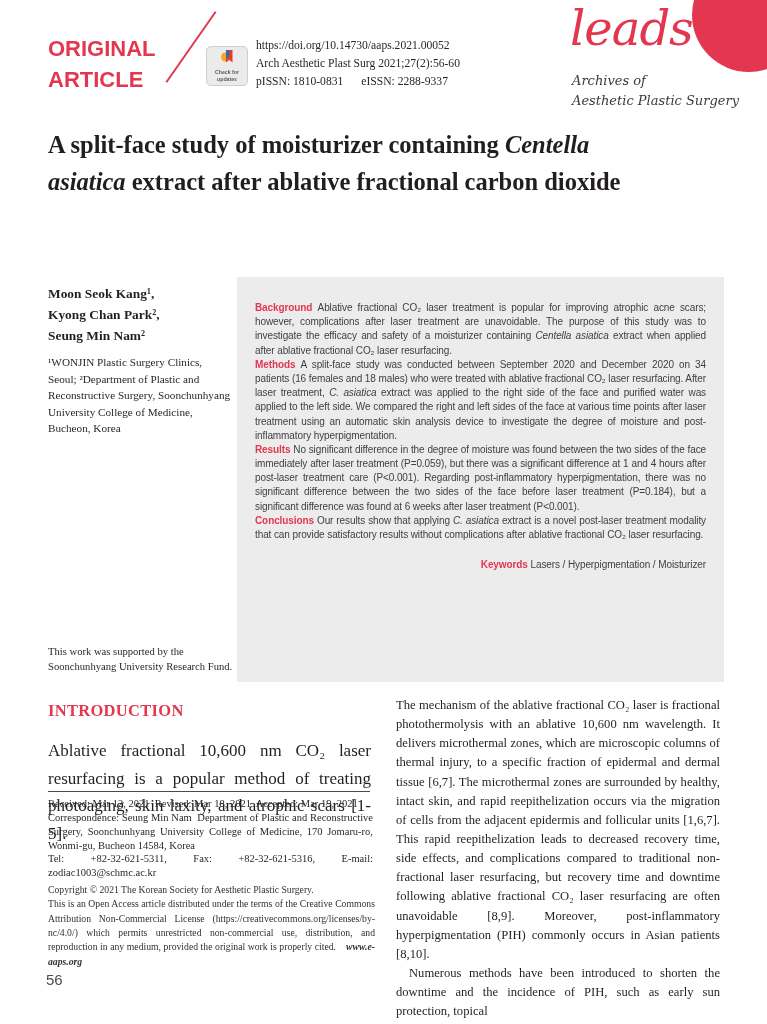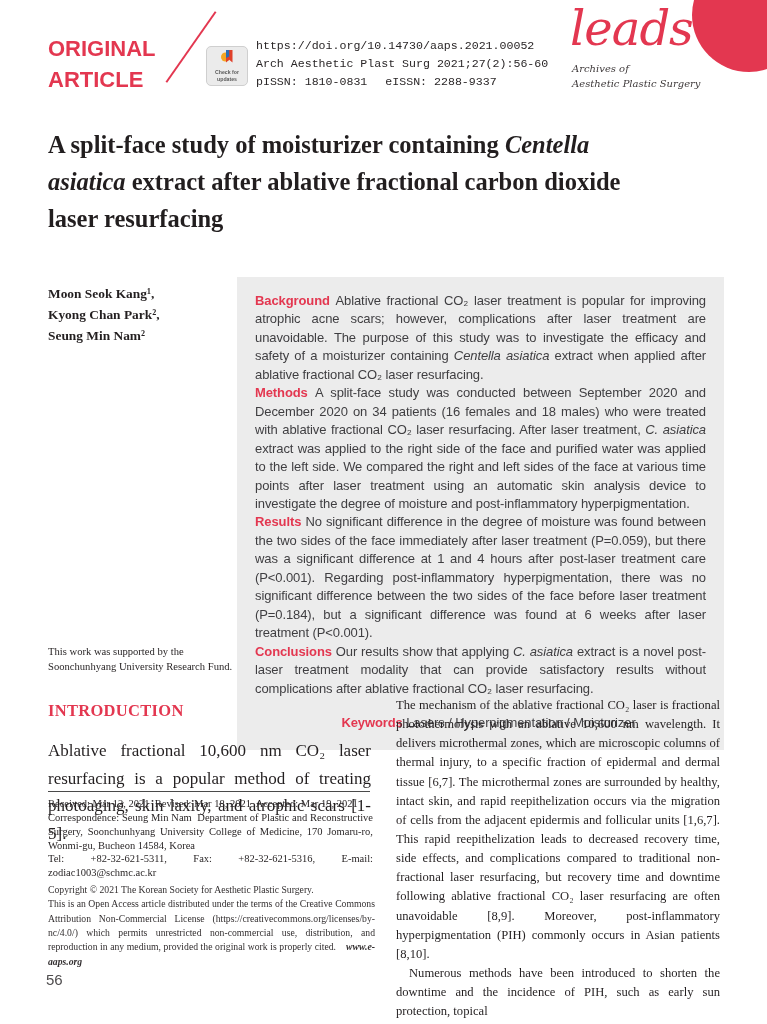--- a/index.html
+++ b/index.html
@@ -25,32 +25,32 @@
     background:#ebebeb;border:1px solid #cfcfcf;border-radius:5px;
     display:flex;flex-direction:column;align-items:center;justify-content:center;gap:1px;
     cursor:pointer;
   }
   .badge-text{
     font-family:"Liberation Sans","DejaVu Sans",sans-serif;
     font-size:5.2px;font-weight:600;color:#5a5a5a;text-align:center;line-height:1.3;
   }
   .cite-block{
     position:absolute;left:256px;top:37px;
-    font-size:11.6px;line-height:1.55;color:#2a2627;font-family:Liberation Mono, monospace;
+    font-size:11.6px;line-height:1.55;color:#2a2627;
   }
   .cite-block .doi{cursor:pointer;}
   .issn-row{display:flex;gap:18px;}
   .logo{position:absolute;left:570px;top:2px;}
   .logo-word{
     font-family:"DejaVu Serif",serif;font-style:italic;font-size:48px;
     color:#e33750;line-height:1.1;letter-spacing:-1px;
   }
   .logo-sub{
-    font-family:"DejaVu Serif",serif;font-style:italic;font-size:10px;
-    color:#3e393a;line-height:1.55;margin-top:6px;margin-left:2px;
+    font-family:"DejaVu Serif",serif;font-style:italic;font-size:13px;
+    color:#3e393a;line-height:1.55;margin-top:16px;margin-left:2px;
   }
   .corner-circle{
     position:absolute;left:692px;top:-42px;width:114px;height:114px;
     border-radius:50%;background:#e33750;
   }
 
   
   .article-title{
     position:absolute;left:48px;top:127px;margin:0;
     font-size:24.5px;font-weight:600;line-height:1.5;color:#221e1f;
@@ -64,28 +64,28 @@
     font-size:11.2px;line-height:1.48;color:#2a2627;
   }
   .funding{
     position:absolute;left:48px;top:644px;width:186px;
     font-size:10.6px;line-height:1.45;color:#2a2627;
   }
 
   
   .abstract-box{
     position:absolute;left:237px;top:277px;width:487px;min-height:405px;
-    background:#ececec;box-sizing:border-box;padding:15px 18px 18px 18px;
-    font-family:"Liberation Sans","DejaVu Sans",sans-serif;
-    font-size:13px;line-height:1.42;letter-spacing:-0.1px;color:#3f3e41;
+    background:#ececec;box-sizing:border-box;padding:24px 18px 18px 18px;
+    font-family:"Liberation Sans","DejaVu Sans",sans-serif;
+    font-size:10px;line-height:1.42;letter-spacing:-0.1px;color:#3f3e41;
     text-align:justify;
   }
   .abs-p{margin:0;}
   .abs-label{color:#e33750;font-weight:700;}
-  .abs-keywords{margin-top:16px;text-align:center;margin-left:16px;}
+  .abs-keywords{margin-top:16px;text-align:right;margin-left:16px;}
 
   
   .intro-heading{
     position:absolute;left:48px;top:701px;margin:0;
     font-size:16.5px;font-weight:700;color:#e33750;letter-spacing:.3px;
   }
   .left-para{
     position:absolute;left:48px;top:737px;width:323px;margin:0;
     font-size:17px;line-height:1.62;text-align:justify;
   }
@@ -156,29 +156,29 @@
       <div>Archives of</div>
       <div>Aesthetic Plastic Surgery</div>
     </div>
   </div>
 
   <div class="corner-circle"></div>
 
   <h1 class="article-title">
       <div><span>A split-face study of moisturizer containing </span><i>Centella</i></div>
       <div><i>asiatica</i><span> extract after ablative fractional carbon dioxide</span></div>
-      <div><span>laser resurfacing</span></div>
     </h1>
 
   <div class="authors">
       <div>Moon Seok Kang¹,</div>
       <div>Kyong Chan Park²,</div>
       <div>Seung Min Nam²</div>
     </div>
 
+  <div class="affils">¹WONJIN Plastic Surgery Clinics, Seoul; ²Department of Plastic and Reconstructive Surgery, Soonchunhyang University College of Medicine, Bucheon, Korea</div>
 
   <div class="funding">This work was supported by the Soonchunhyang University Research Fund.</div>
 
   <div class="abstract-box">
     <div>
         <p class="abs-p"><span class="abs-label">Background </span><span>Ablative fractional CO₂ laser treatment is popular for improving atrophic acne scars; however, complications after laser treatment are unavoidable. The purpose of this study was to investigate the efficacy and safety of a moisturizer containing </span><i>Centella asiatica</i><span> extract when applied after ablative fractional CO₂ laser resurfacing.</span></p>
         <p class="abs-p"><span class="abs-label">Methods </span><span>A split-face study was conducted between September 2020 and December 2020 on 34 patients (16 females and 18 males) who were treated with ablative fractional CO₂ laser resurfacing. After laser treatment, </span><i>C. asiatica</i><span> extract was applied to the right side of the face and purified water was applied to the left side. We compared the right and left sides of the face at various time points after laser treatment using an automatic skin analysis device to investigate the degree of moisture and post-inflammatory hyperpigmentation.</span></p>
         <p class="abs-p"><span class="abs-label">Results </span><span>No significant difference in the degree of moisture was found between the two sides of the face immediately after laser treatment (P=0.059), but there was a significant difference at 1 and 4 hours after post-laser treatment care (P&lt;0.001). Regarding post-inflammatory hyperpigmentation, there was no significant difference between the two sides of the face before laser treatment (P=0.184), but a significant difference was found at 6 weeks after laser treatment (P&lt;0.001).</span></p>
         <p class="abs-p"><span class="abs-label">Conclusions </span><span>Our results show that applying </span><i>C. asiatica</i><span> extract is a novel post-laser treatment modality that can provide satisfactory results without complications after ablative fractional CO₂ laser resurfacing.</span></p>
       </div>

